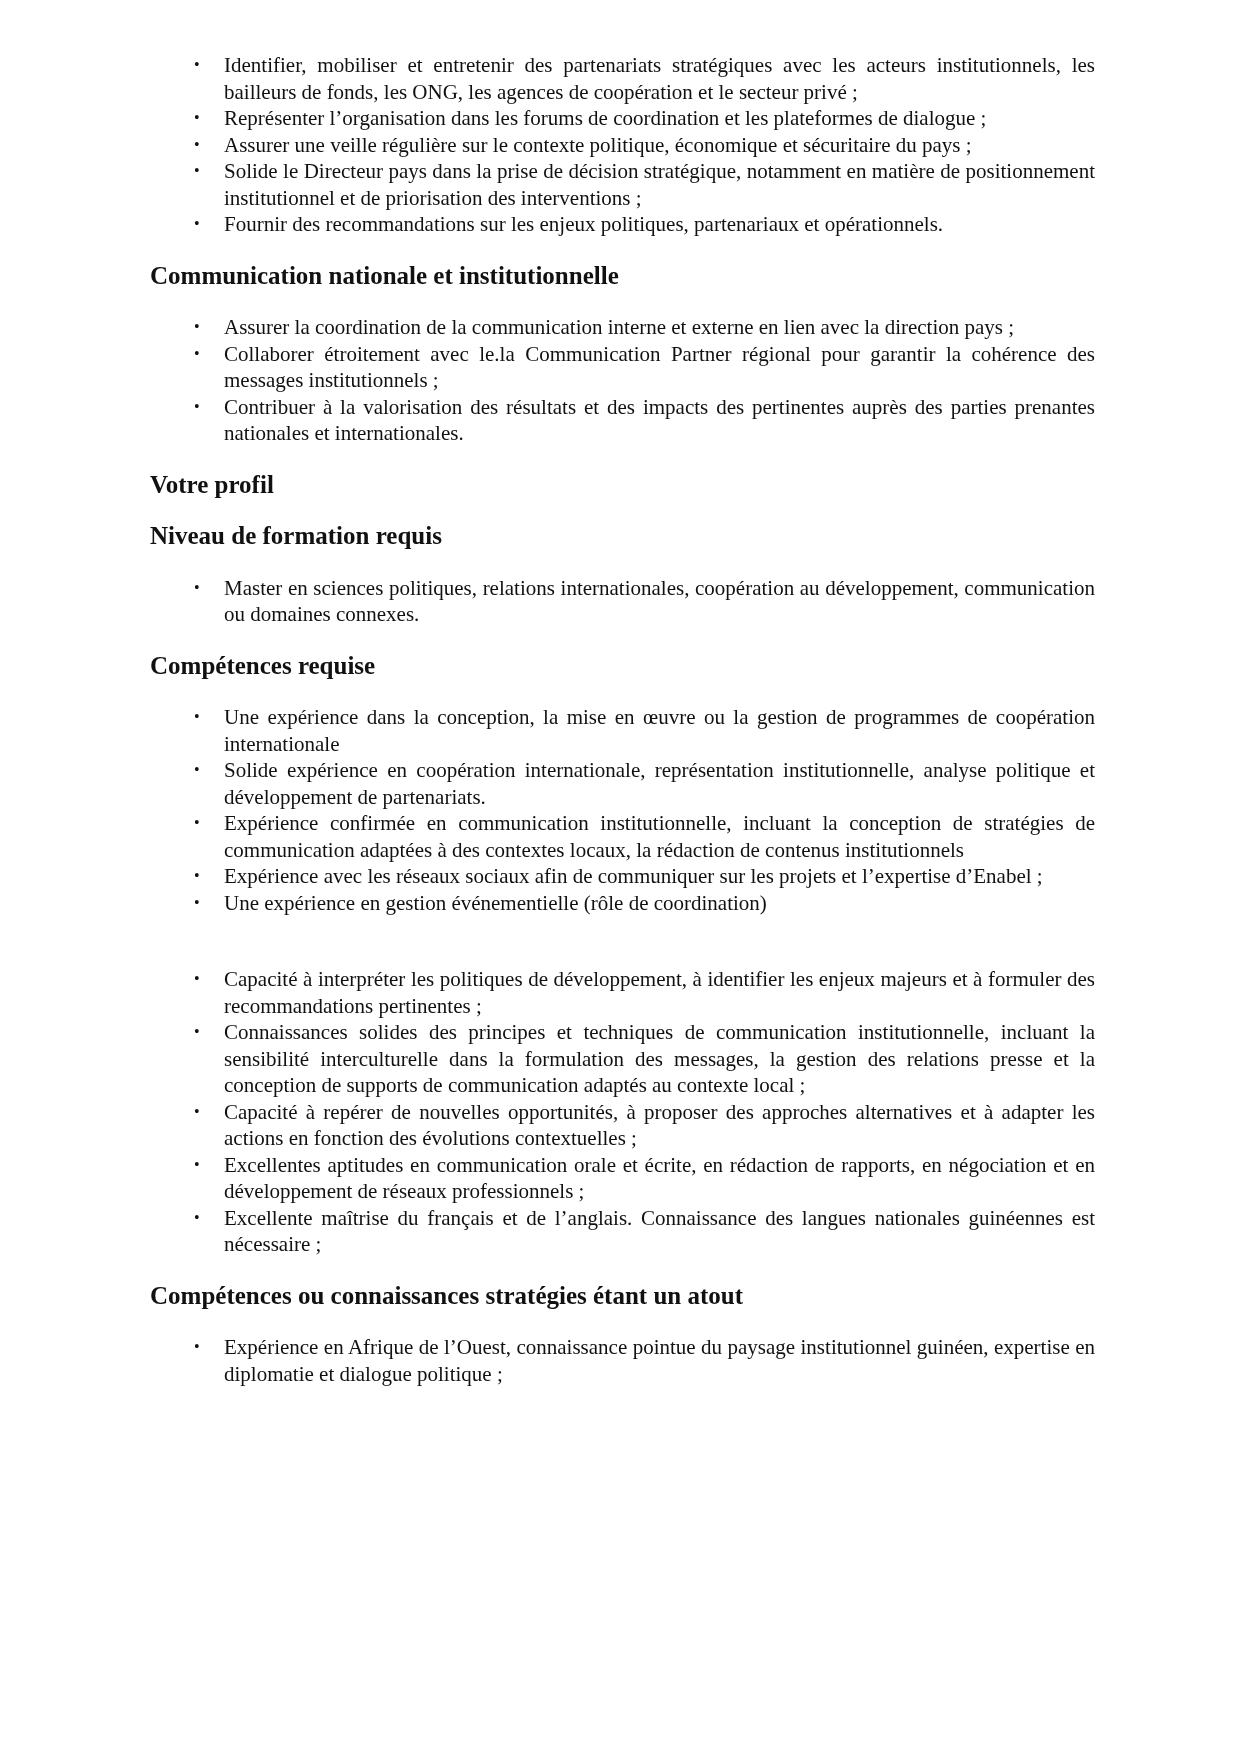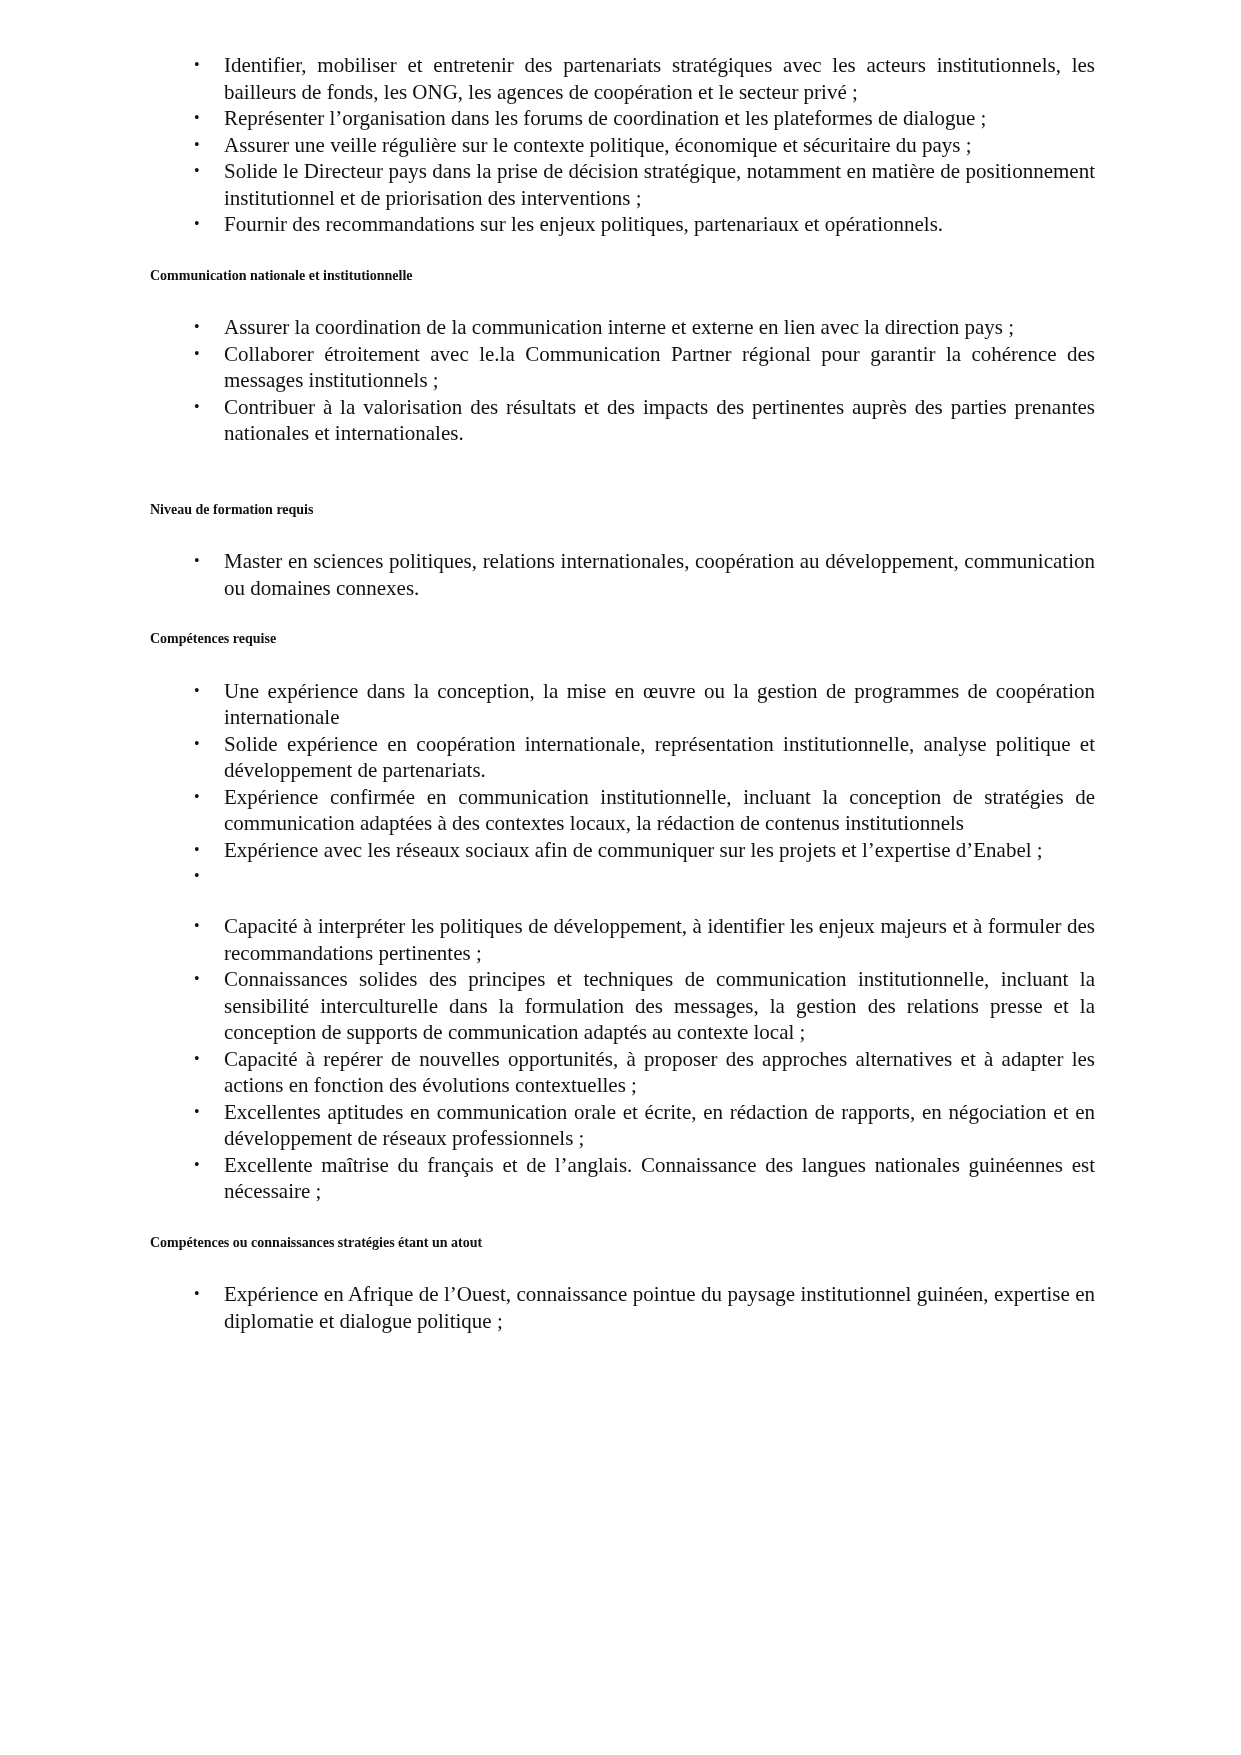--- a/index.html
+++ b/index.html
@@ -31,21 +31,21 @@
   }
   .bullet {
     position: absolute;
     left: -30px;
     top: 0;
     font-size: 16px;
     line-height: 26.5px;
   }
   .heading {
     font-weight: bold;
-    font-size: 14px;
+    font-size: 25px;
     line-height: 26.5px;
     margin: 0;
   }
   .gap-after-list { height: 25px; }
   .gap-after-heading { height: 25px; }
 </style>
 </head>
 <body>
 
 <div class="page">
@@ -61,37 +61,38 @@
 
   <p class="heading">Communication nationale et institutionnelle</p>
   <div class="gap-after-heading"></div>
   <ul class="list">
     <li><span class="bullet">•</span><span>Assurer la coordination de la communication interne et externe en lien avec la direction pays ;</span></li>
     <li><span class="bullet">•</span><span>Collaborer étroitement avec le.la Communication Partner régional pour garantir la cohérence des messages institutionnels ;</span></li>
     <li><span class="bullet">•</span><span>Contribuer à la valorisation des résultats et des impacts des pertinentes auprès des parties prenantes nationales et internationales.</span></li>
   </ul>
   <div class="gap-after-list"></div>
 
+  <p class="heading">Votre profil</p>
   <div class="gap-after-heading"></div>
 
   <p class="heading">Niveau de formation requis</p>
   <div class="gap-after-heading"></div>
   <ul class="list">
     <li><span class="bullet">•</span><span>Master en sciences politiques, relations internationales, coopération au développement, communication ou domaines connexes.</span></li>
   </ul>
   <div class="gap-after-list"></div>
 
   <p class="heading">Compétences requise</p>
   <div class="gap-after-heading"></div>
   <ul class="list">
     <li><span class="bullet">•</span><span>Une expérience dans la conception, la mise en œuvre ou la gestion de programmes de coopération internationale</span></li>
     <li><span class="bullet">•</span><span>Solide expérience en coopération internationale, représentation institutionnelle, analyse politique et développement de partenariats.</span></li>
     <li><span class="bullet">•</span><span>Expérience confirmée en communication institutionnelle, incluant la conception de stratégies de communication adaptées à des contextes locaux, la rédaction de contenus institutionnels</span></li>
     <li><span class="bullet">•</span><span>Expérience avec les réseaux sociaux afin de communiquer sur les projets et l’expertise d’Enabel ;</span></li>
-    <li><span class="bullet">•</span></li>
+    <li><span class="bullet">•</span><span>Une expérience en gestion événementielle (rôle de coordination)</span></li>
   </ul>
   <div class="gap-after-list"></div>
 
   <div class="gap-after-heading"></div>
   <ul class="list">
     <li><span class="bullet">•</span><span>Capacité à interpréter les politiques de développement, à identifier les enjeux majeurs et à formuler des recommandations pertinentes ;</span></li>
     <li><span class="bullet">•</span><span>Connaissances solides des principes et techniques de communication institutionnelle, incluant la sensibilité interculturelle dans la formulation des messages, la gestion des relations presse et la conception de supports de communication adaptés au contexte local ;</span></li>
     <li><span class="bullet">•</span><span>Capacité à repérer de nouvelles opportunités, à proposer des approches alternatives et à adapter les actions en fonction des évolutions contextuelles ;</span></li>
     <li><span class="bullet">•</span><span>Excellentes aptitudes en communication orale et écrite, en rédaction de rapports, en négociation et en développement de réseaux professionnels ;</span></li>
     <li><span class="bullet">•</span><span>Excellente maîtrise du français et de l’anglais. Connaissance des langues nationales guinéennes est nécessaire ;</span></li>

